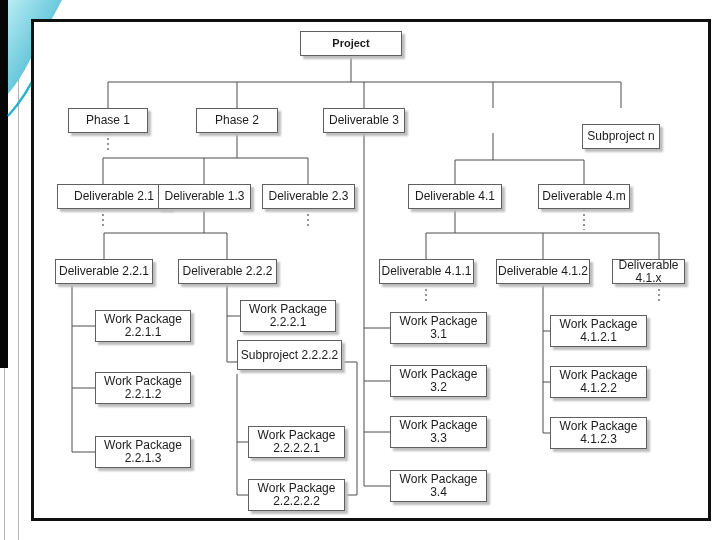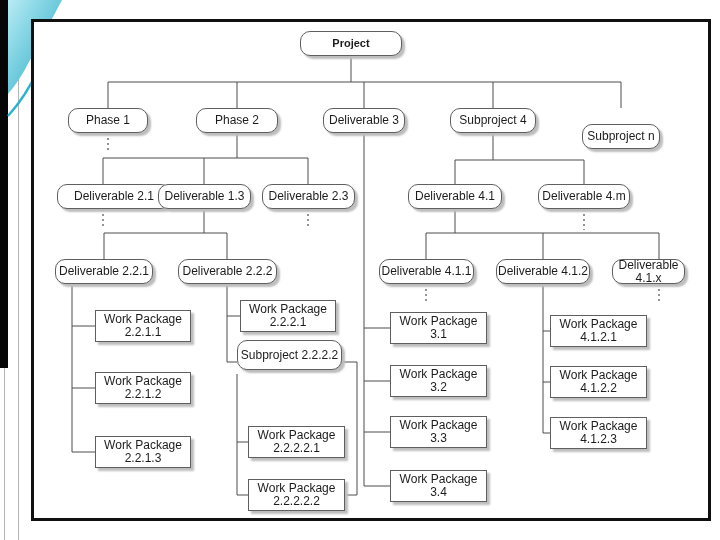--- a/index.html
+++ b/index.html
@@ -12,21 +12,21 @@
   
   .frame{position:absolute;left:31px;top:19px;width:680px;height:502px;
          border:3px solid #101010;background:#ffffff;box-sizing:border-box;}
   
   .wires{position:absolute;left:0;top:0;}
   
   .node{position:absolute;background:#ffffff;border:1px solid #5f5f5f;
         box-shadow:3px 3px 2px #bdbdbd;display:flex;flex-direction:column;
         align-items:center;justify-content:center;text-align:center;
         font-size:12px;color:#1c1c1c;line-height:13px;box-sizing:border-box;}
-  .node.s{height:25px;border-radius:10px;}
+  .node.s{height:25px;}
   .node.d{height:32px;}
   .node.title{font-weight:bold;font-size:11px;}
 </style>
 </head>
 <body>
 
 <div class="stage">
 
   <div class="hairline" style="left:4px"></div>
   <div class="hairline" style="left:18px"></div>
@@ -80,23 +80,20 @@
     </div>
 
   <div class="node s" style="left:68px;top:108px;width:80px">
       <span>Phase 1</span>
     </div>
   <div class="node s" style="left:196px;top:108px;width:82px">
       <span>Phase 2</span>
     </div>
   <div class="node s" style="left:323px;top:108px;width:82px">
       <span>Deliverable 3</span>
-    </div>
-  <div class="node s" style="left:450px;top:108px;width:86px">
-      <span>Subproject 4</span>
     </div>
   <div class="node s" style="left:582px;top:124px;width:78px">
       <span>Subproject n</span>
     </div>
 
   <div class="node s" style="left:57px;top:184px;width:114px">
       <span>Deliverable 2.1</span>
     </div>
   <div class="node s" style="left:158px;top:184px;width:93px">
       <span>Deliverable 1.3</span>

